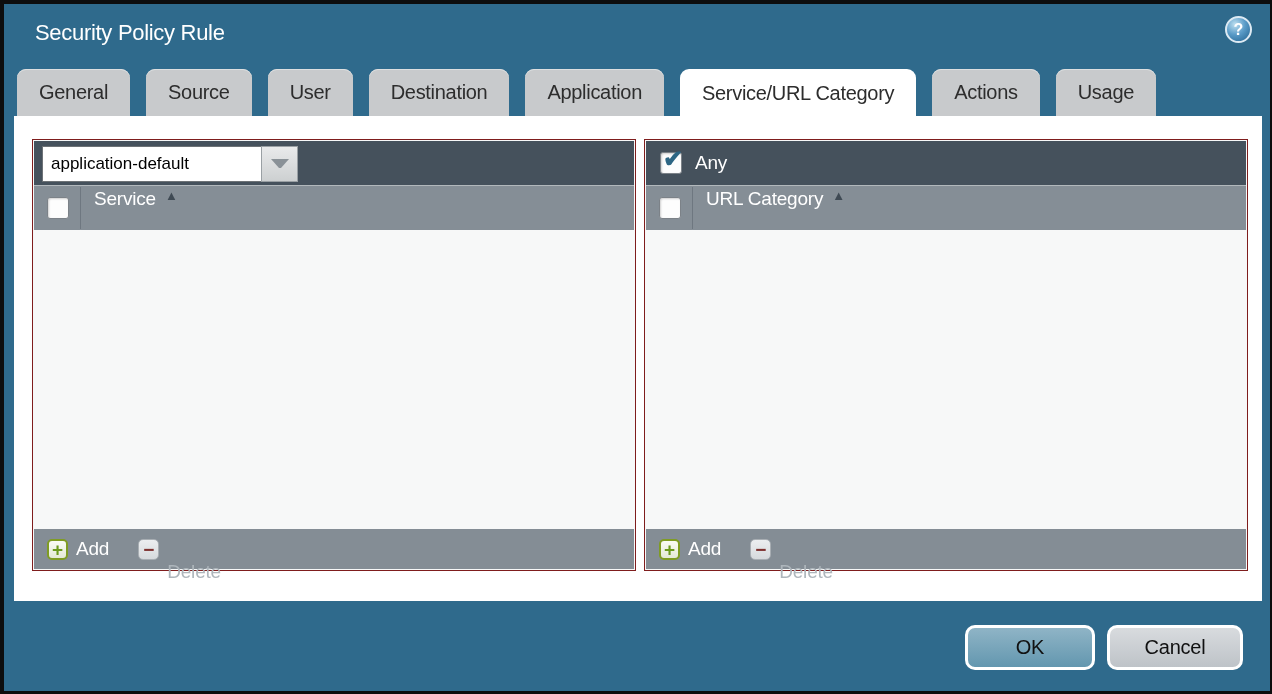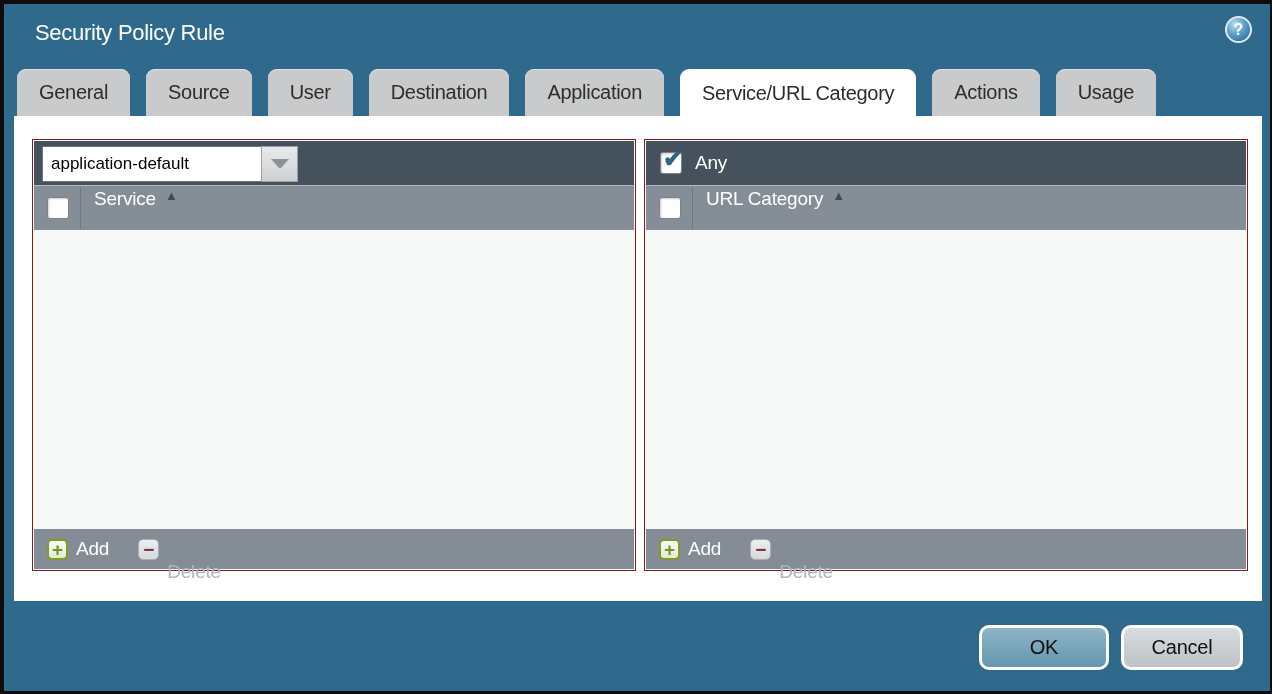--- a/index.html
+++ b/index.html
@@ -149,21 +149,21 @@
   .btn {
     height:45px; border-radius:10px; border:3px solid #ffffff;
     font-family:"Liberation Sans",sans-serif; font-size:20px; color:#111;
     letter-spacing:-0.2px; cursor:pointer;
   }
   .btn.ok {
     width:130px;
     background:linear-gradient(#8fb4c6,#6397af);
   }
   .btn.cancel {
-    width:122px;
+    width:136px;
     background:linear-gradient(#d8dbde,#bec3c8);
   }
 </style>
 </head>
 <body>
 
 <div class="dialog">
 
   <div class="titlebar">
     <div class="title">Security Policy Rule</div>

